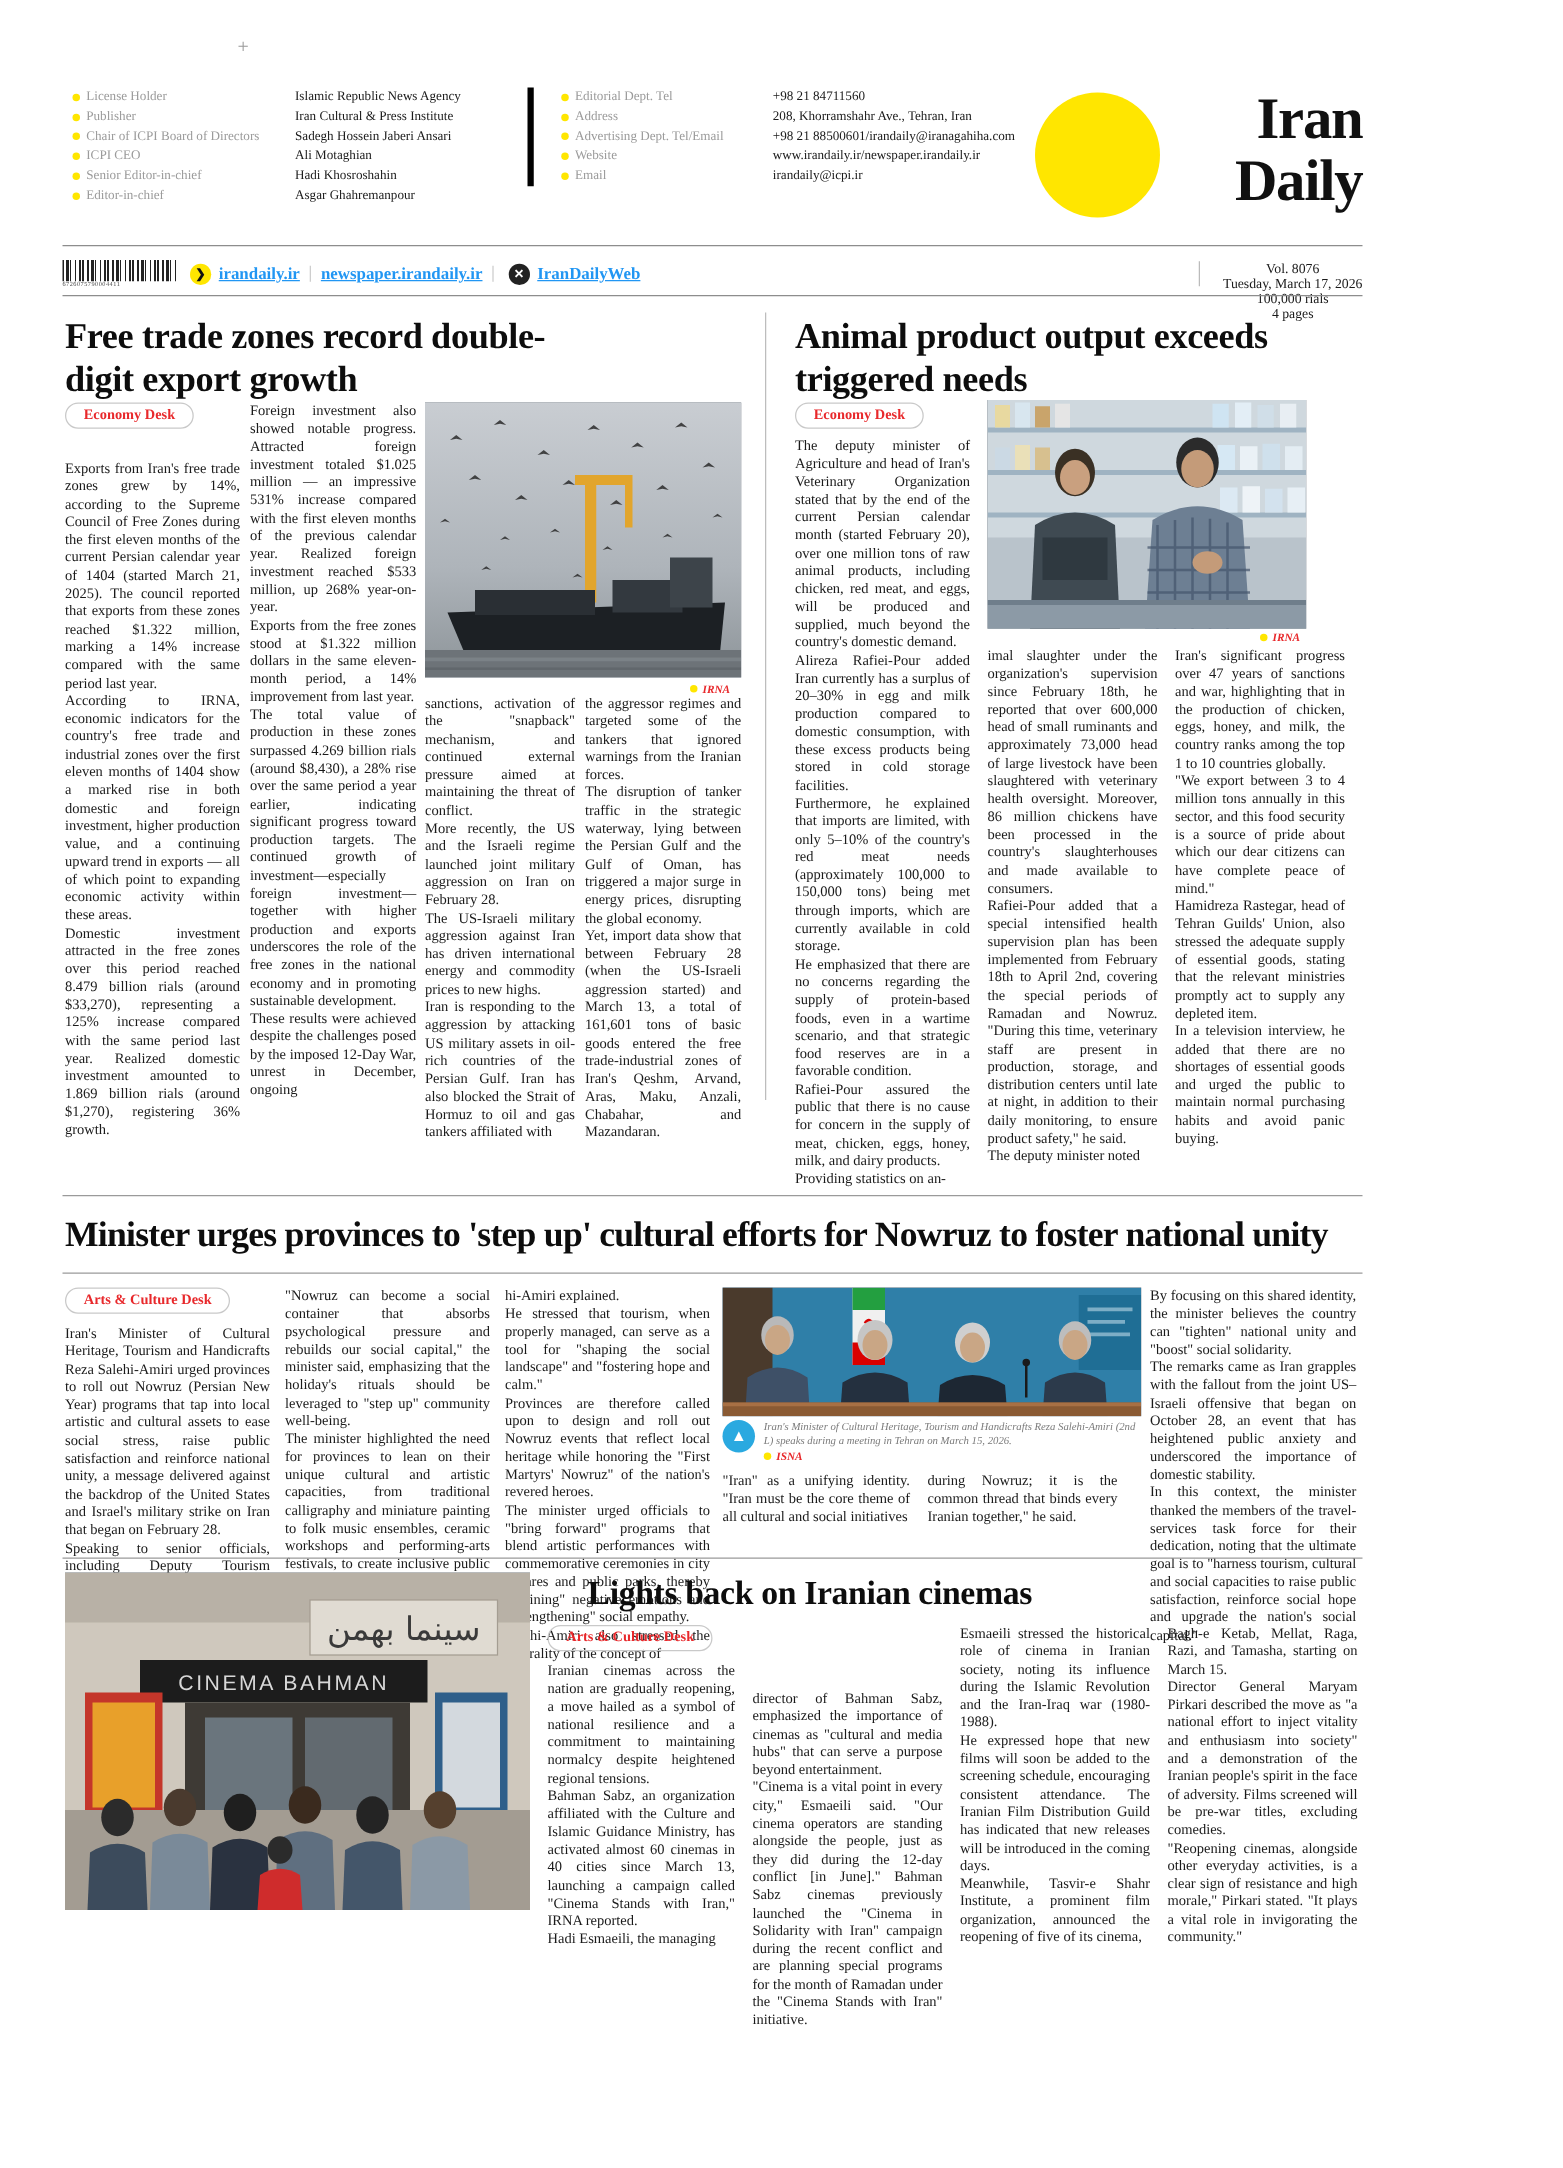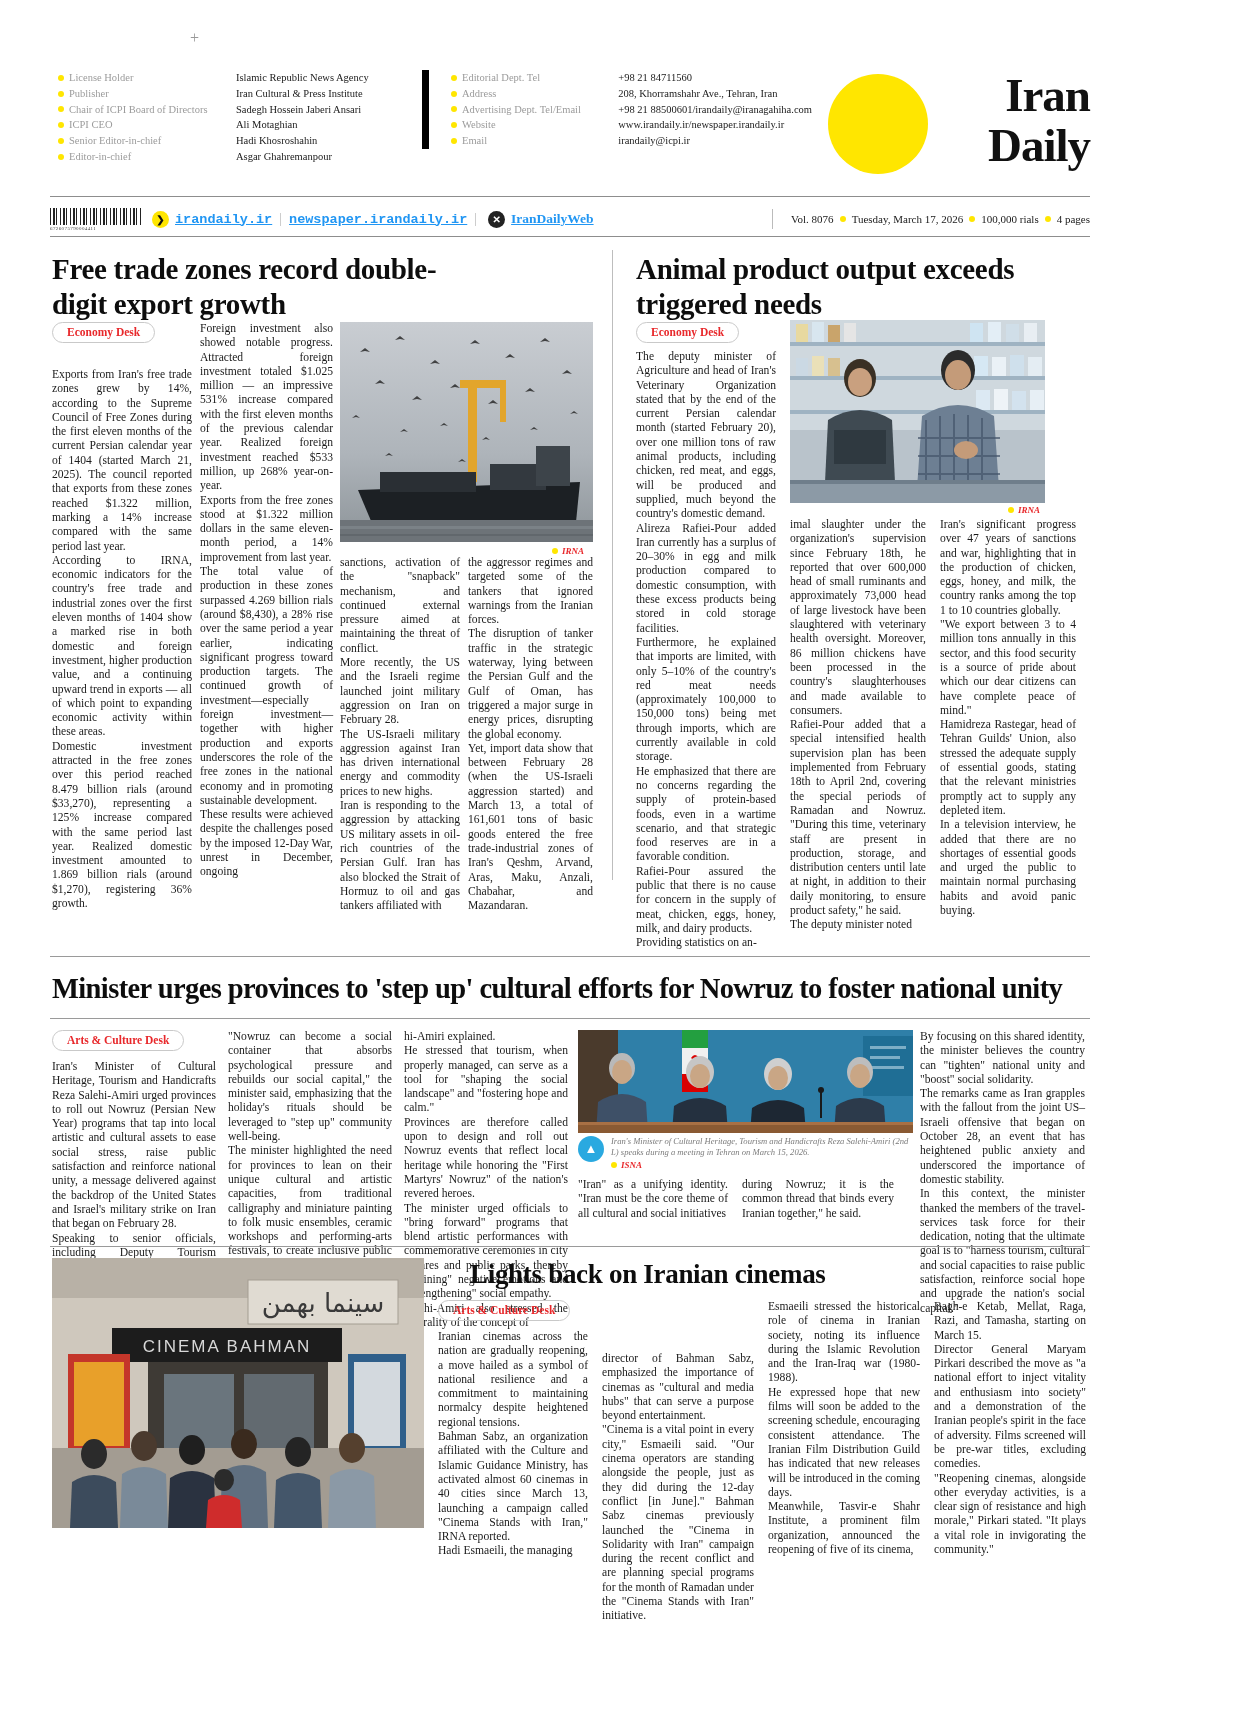--- a/index.html
+++ b/index.html
@@ -14,21 +14,21 @@
     position: absolute; color: #999; font-size: 16px; line-height: 1;
   }
 
   
   .masthead {
     position: absolute; left: 50px; top: 70px; width: 1040px; height: 115px;
     display: flex; align-items: flex-start;
   }
   .imprint-col { display: flex; }
   .imprint-col.first { width: 372px; padding-left: 8px; }
-  .imprint-col.second { width: 390px; padding-left: 22px; border-left: 7px solid #000000; }
+  .imprint-col.second { width: 390px; padding-left: 22px; border-left: 5px solid #000000; }
   .imprint-labels { width: 168px; }
   .imprint-labels.wide { width: 178px; }
   .imprint-values { flex: 1; }
   .imprint-row {
     display: flex; align-items: center;
     font-size: 10.5px; line-height: 15.8px;
     color: #9b9b9b; white-space: nowrap;
     font-family: "Liberation Serif", serif;
   }
   .bullet {
@@ -70,40 +70,40 @@
       repeating-linear-gradient(90deg,
         #222 0 1px, transparent 1px 3px,
         #222 3px 5px, transparent 5px 6px,
         #222 6px 7px, transparent 7px 10px);
   }
   .barcode-num {
     font-size: 5px; color: #444; letter-spacing: .4px; margin-top: 1px;
   }
   .site-link {
     color: #2196f3; font-weight: bold; font-size: 13.5px;
-    font-family: Liberation Mono, monospace;
+    font-family: Liberation Serif, serif;
   }
   .yellow-circle-icon {
     display: inline-flex; align-items: center; justify-content: center;
     width: 17px; height: 17px; border-radius: 50%;
     background: #ffe600; color: #111; font-size: 10px; font-weight: bold;
     margin: 0 6px 0 10px;
   }
   .sep-v { color: #bbb; margin: 0 7px; font-size: 14px; }
   .x-circle-icon {
     display: inline-flex; align-items: center; justify-content: center;
     width: 17px; height: 17px; border-radius: 50%;
     background: #222; color: #fff; font-size: 10px; font-weight: bold;
     margin: 0 6px 0 4px;
   }
   .x-handle { color: #2196f3; font-weight: bold; font-size: 13.5px; }
   .infobar-right {
     margin-left: auto; display: flex; align-items: center;
     font-size: 11px; color: #1a1a1a; padding-left: 18px;
-    border-left: 1px solid #bbb; height: 20px;
+    border-left: 1px solid #bbb; height: 20px; flex-direction: column;
   }
   .infobar-right .dot {
     display: inline-block; width: 6px; height: 6px; border-radius: 50%;
     background: #ffe600; margin: 0 6px;
   }
   .rule-bottom {
     position: absolute; left: 50px; top: 236px; width: 1040px;
     border-top: 1px solid #8d8d8d;
   }
 

